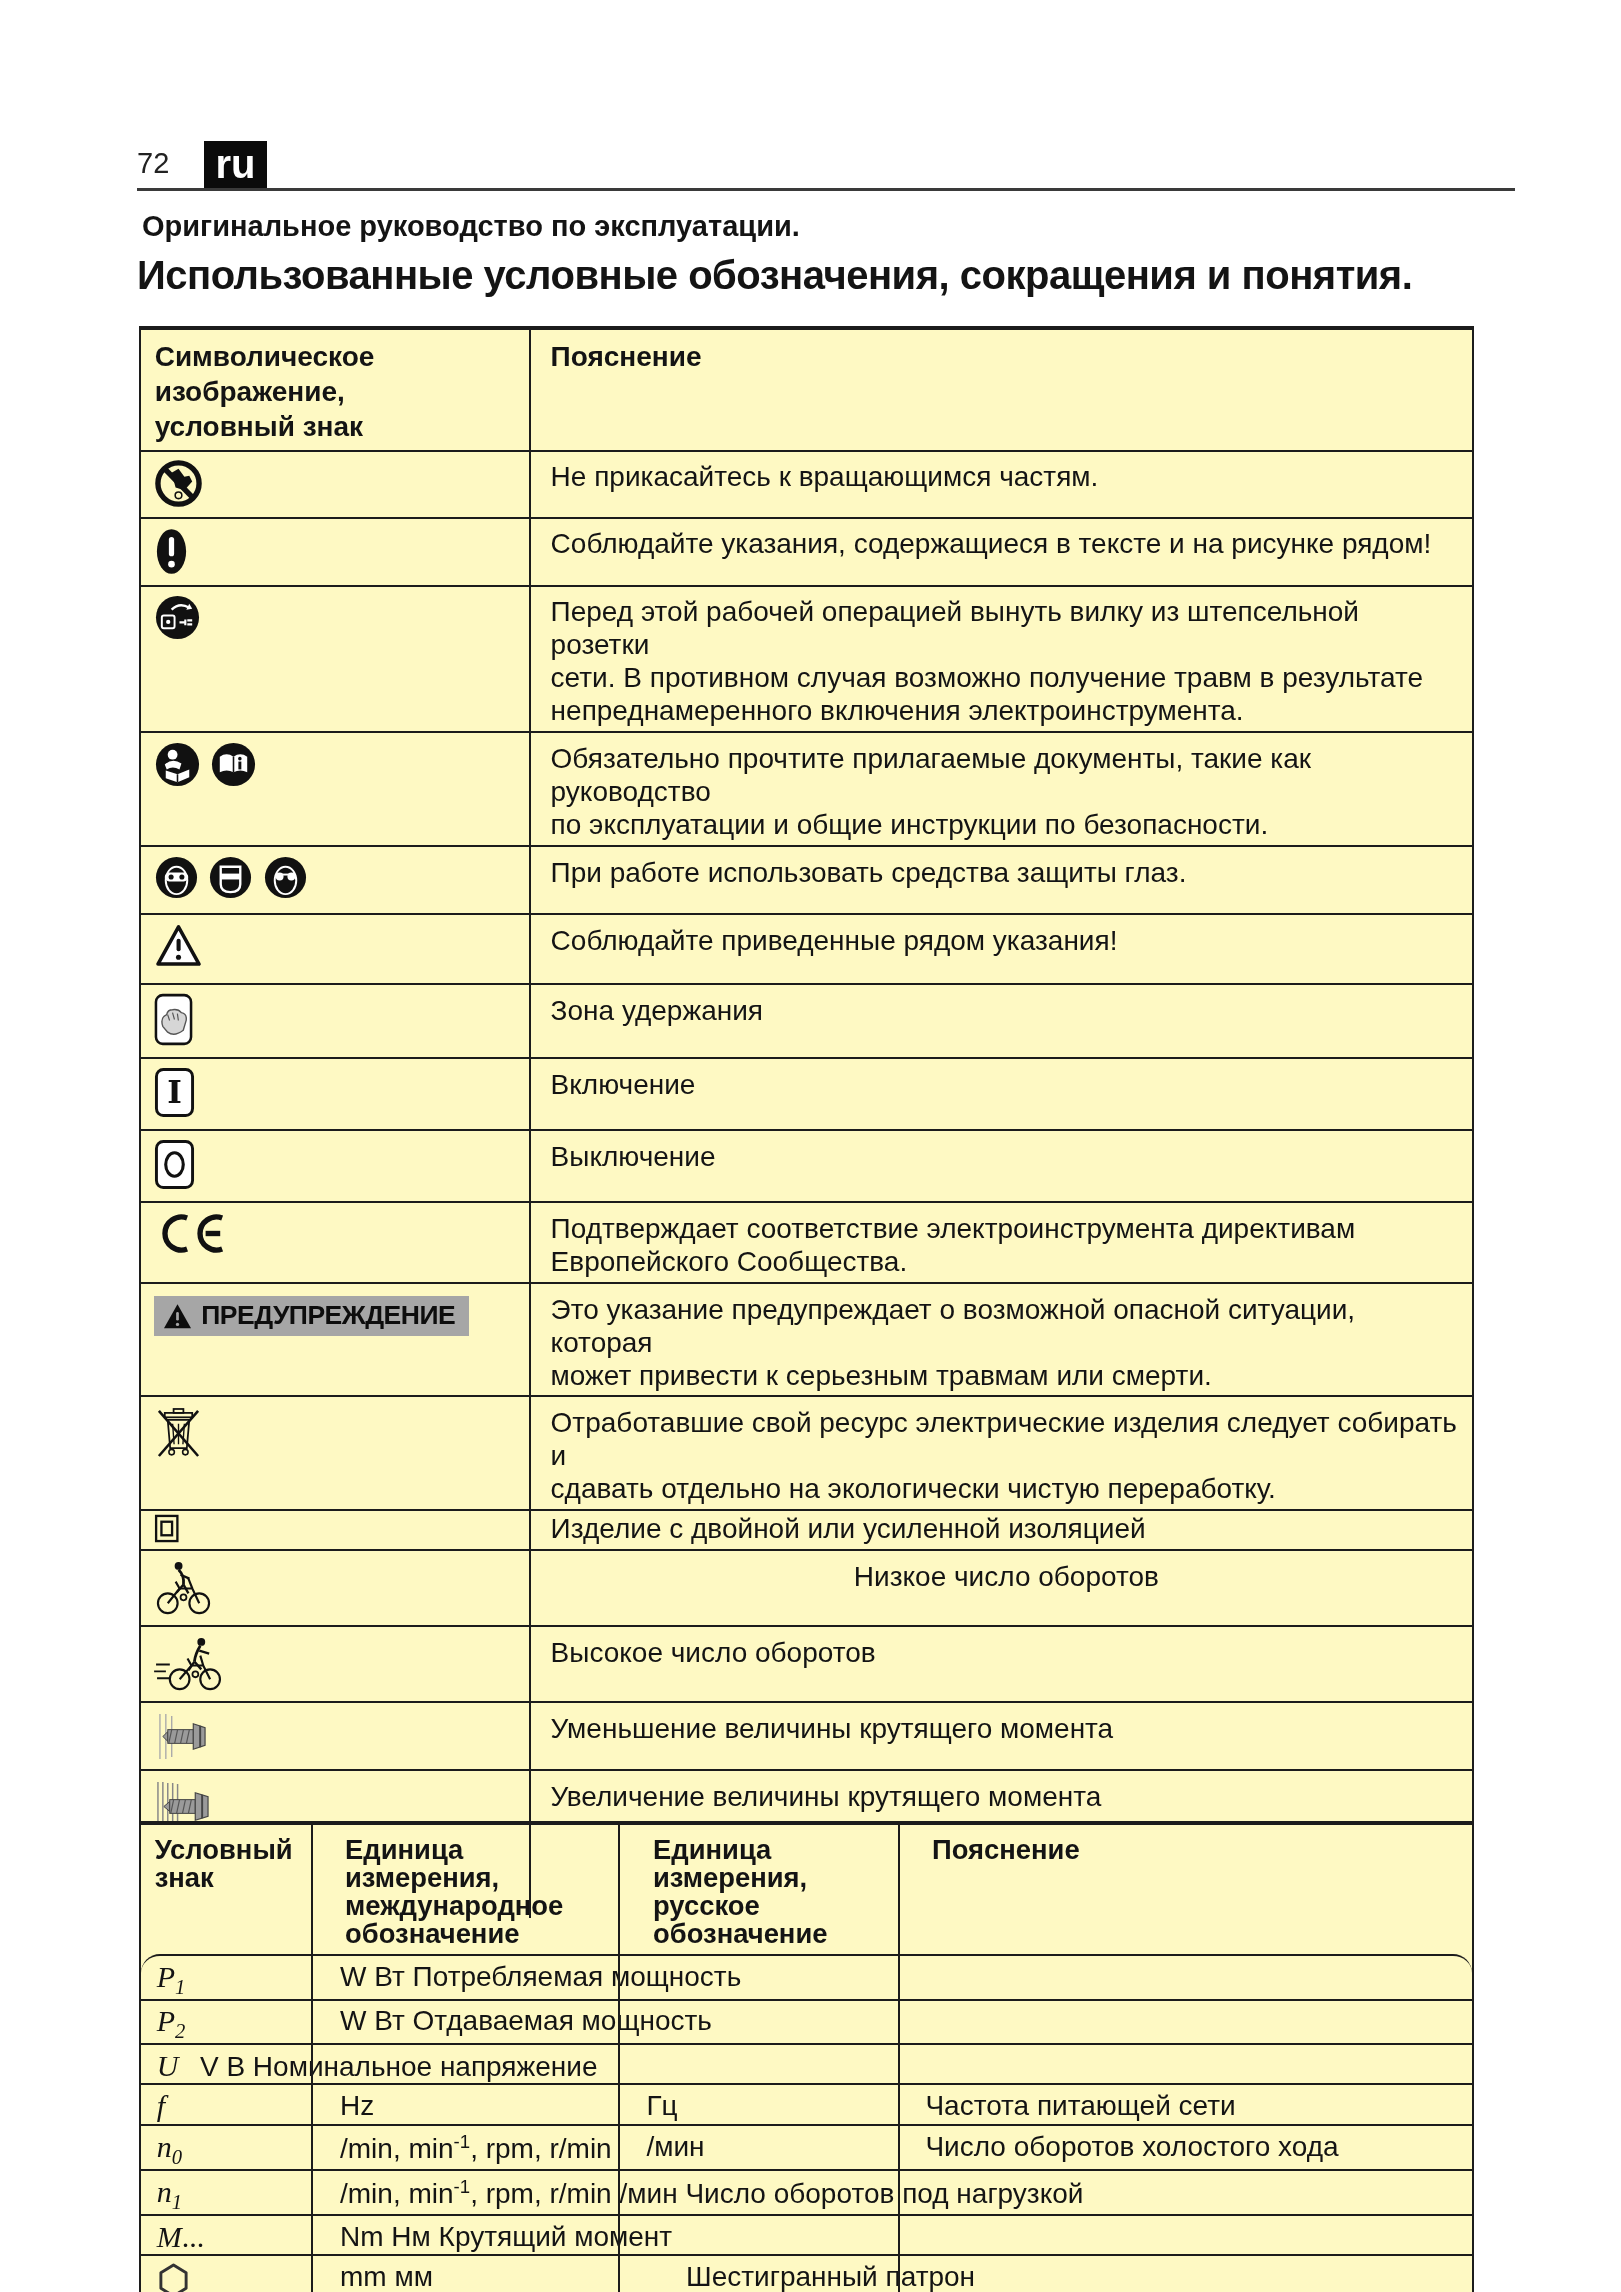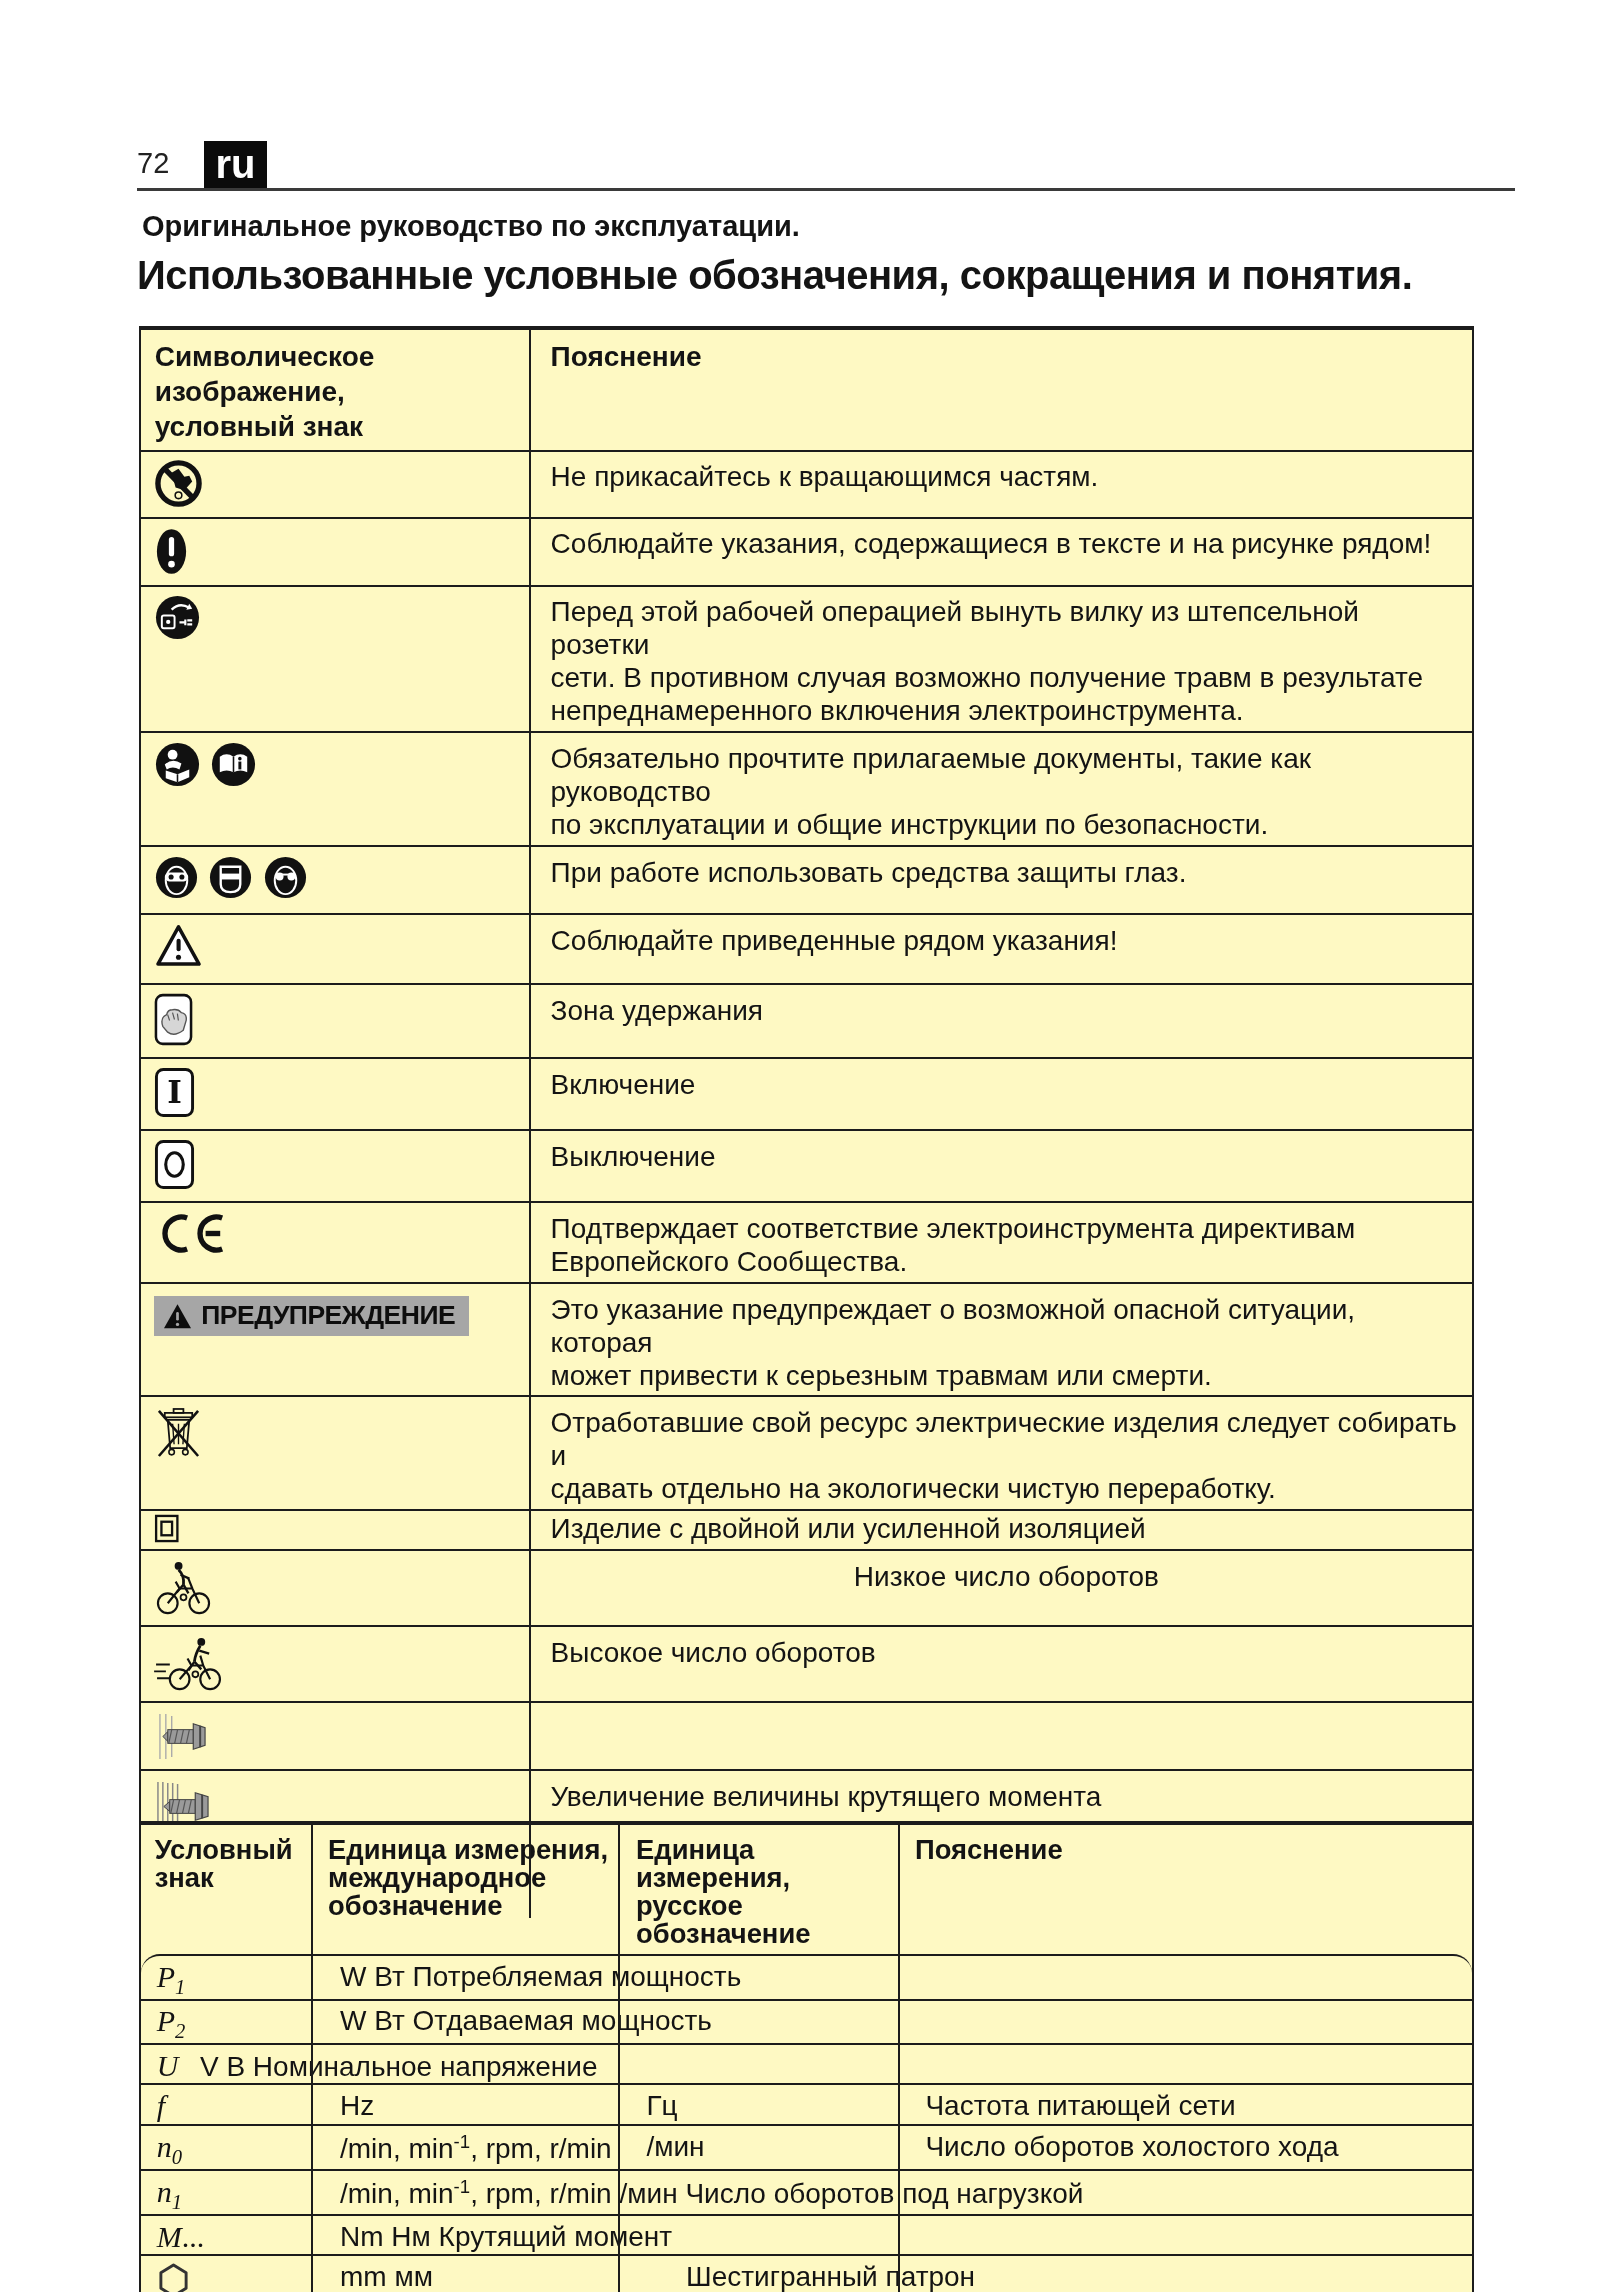--- a/index.html
+++ b/index.html
@@ -19,21 +19,21 @@
   #table1{top:326px;}
   #table2{top:1821px;}
   .vline{position:absolute;top:0;bottom:0;width:2px;background:#1c1c1c;z-index:6;}
   .row{display:grid;border-top:2px solid #1c1c1c;position:relative;}
   .row:first-child{border-top:none;}
   .t1row{grid-template-columns:388px 1fr;}
   .t2row{grid-template-columns:170px 308px 279px 1fr;}
   .hdrcell{font-weight:bold;font-size:28px;line-height:35px;padding:8.8px 7.8px 5.9px 13.7px;white-space:pre-line;}
   .hdrcell.c2{padding-left:21.6px;}
   .t2hdr{font-size:27.4px;line-height:28px;padding:10.8px 5.9px 5.9px 13.7px;}
-  .t2hdr.ind{padding-left:17px;}
+  .t2hdr.ind{padding-left:34px;}
   .expl{font-size:28px;line-height:33px;padding:8.8px 9.8px 3.9px 21.6px;white-space:pre-line;}
   .icons{display:flex;align-items:flex-start;gap:9.8px;padding:7.8px 3.9px 3.9px 12.7px;}
   .fnote{font-size:28px;padding:3.9px 0 2px 13.7px;white-space:nowrap;overflow:visible;}
   
   .symcell{font-family:"Liberation Serif",serif;font-style:italic;font-size:30px;
            padding:3.9px 0 0 15.7px;white-space:nowrap;overflow:visible;}
   .symcell sub{font-size:20.6px;}
   .dots{font-style:normal;}
   .ucell{font-size:28px;padding:4.9px 0 0 29px;white-space:nowrap;overflow:visible;}
   .ucell .sup{vertical-align:super;font-size:18.6px;}
@@ -284,20 +284,21 @@
       <div class="icons">
         <svg width="57" height="51" viewBox="0 0 58 52">
           <path d="M6 3 V49 M12 3 V49 M18 5 V47" stroke="#aaa" stroke-width="1.4" fill="none"></path>
           <path d="M14 21 L9 26 L14 31 Z" fill="#9a9a9a" stroke="#444" stroke-width="1"></path>
           <rect x="14" y="19" width="26" height="14" fill="#9a9a9a" stroke="#444" stroke-width="1"></rect>
           <path d="M18 19 l-3 14 M24 19 l-3 14 M30 19 l-3 14 M36 19 l-3 14" stroke="#555" stroke-width="1.2"></path>
           <path d="M40 13 L52 17 V35 L40 39 Z" fill="#9a9a9a" stroke="#444" stroke-width="1.2"></path>
           <line x1="47" y1="15" x2="47" y2="37" stroke="#444" stroke-width="2"></line>
         </svg>
       </div>
+      <div class="expl">Уменьшение величины крутящего момента</div>
     </div>
 
     <div class="row t1row" style="min-height:69px;">
       <div class="icons">
         <svg width="57" height="55" viewBox="0 0 58 56">
           <path d="M4 3 V53 M9 3 V53 M14 4 V52 M19 4 V52 M24 5 V51" stroke="#888" stroke-width="1.5" fill="none"></path>
           <path d="M16 23 L10 28 L16 33 Z" fill="#9a9a9a" stroke="#444" stroke-width="1"></path>
           <rect x="16" y="21" width="26" height="14" fill="#9a9a9a" stroke="#444" stroke-width="1"></rect>
           <path d="M20 21 l-3 14 M26 21 l-3 14 M32 21 l-3 14 M38 21 l-3 14" stroke="#555" stroke-width="1.2"></path>
           <path d="M42 14 L55 18 V38 L42 42 Z" fill="#9a9a9a" stroke="#444" stroke-width="1.2"></path>

